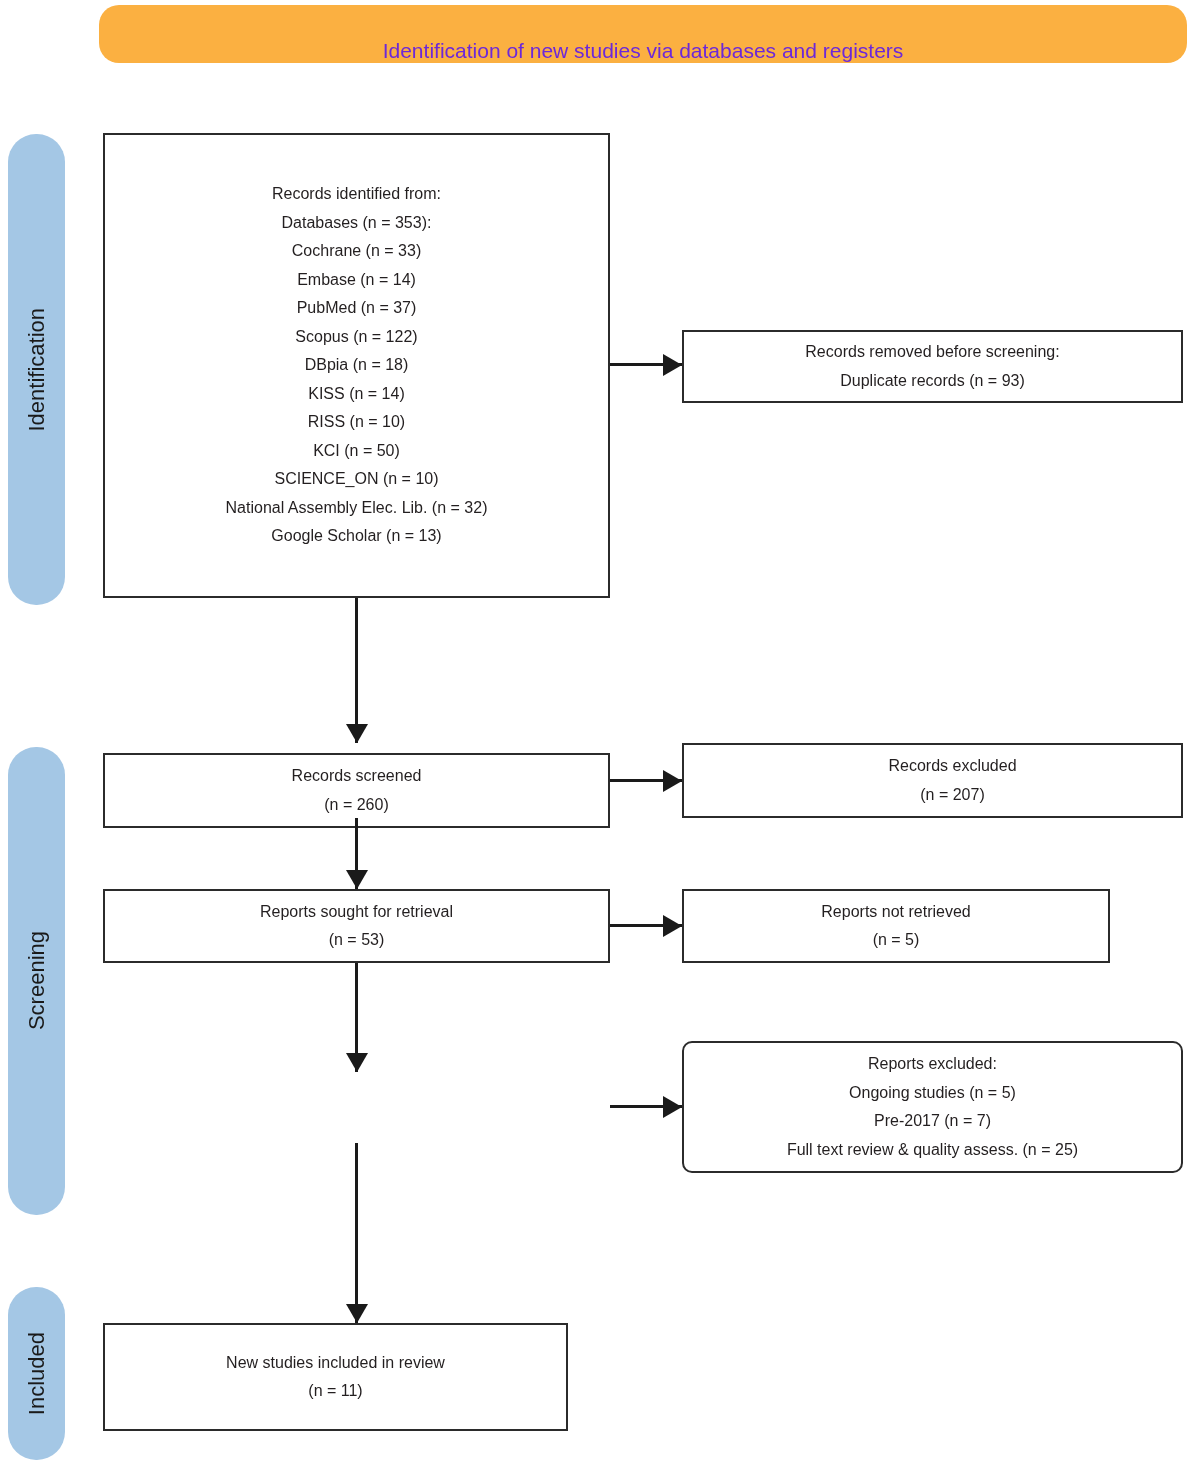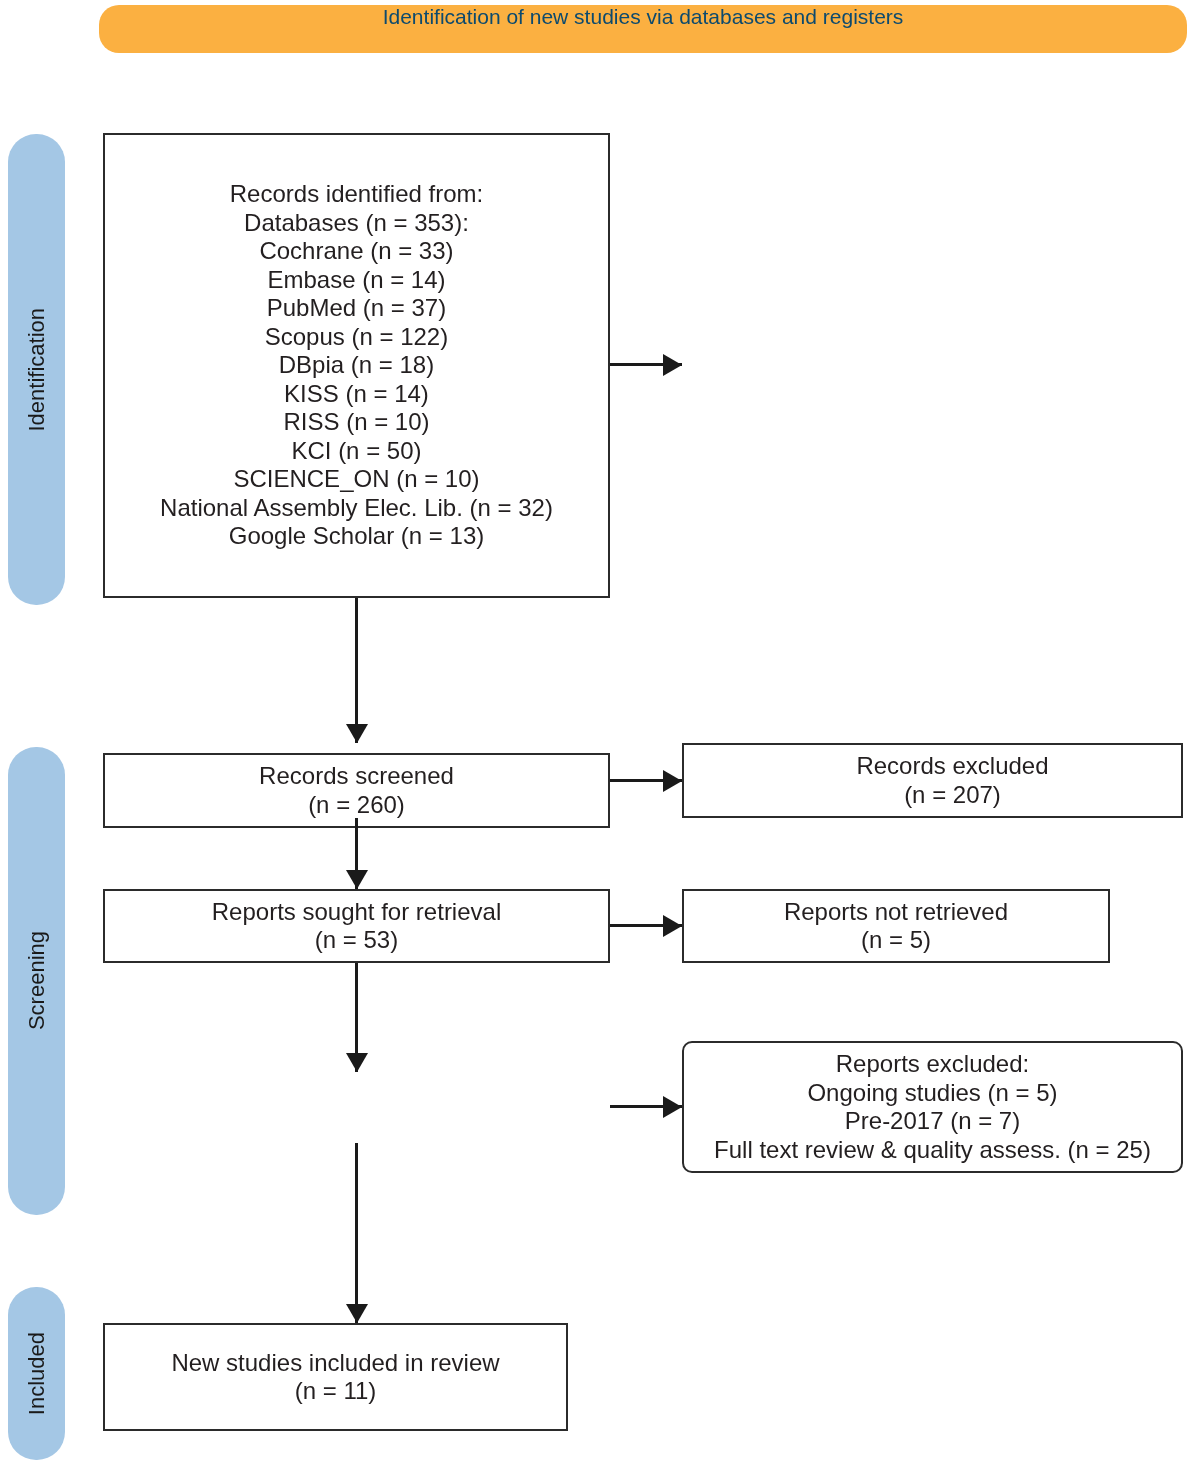--- a/index.html
+++ b/index.html
@@ -15,28 +15,28 @@
     height: 1472px;
     background: #ffffff;
     overflow: hidden;
   }
   
   .banner {
     position: absolute;
     left: 99px;
     top: 5px;
     width: 1088px;
-    height: 48px;
+    height: 58px;
     background: #FBB041;
     border-radius: 20px;
     display: flex;
-    align-items: flex-start;
+    align-items: flex-end;
     justify-content: center;
     font-size: 21px;
-    color: #0c4a6e;
+    color: #6d28d9;
   }
   
   .pill {
     position: absolute;
     left: 8px;
     width: 57px;
     background: #A4C7E5;
     border-radius: 28px;
     display: flex;
     align-items: center;
@@ -59,21 +59,21 @@
     box-sizing: border-box;
     background: #ffffff;
     border: 2.5px solid #2b2b2b;
     display: flex;
     align-items: center;
     justify-content: center;
     text-align: center;
   }
   .fbox .box-text {
     white-space: pre-line;
-    font-size: 24px;
+    font-size: 16px;
     line-height: 28.5px;
     color: #231f20;
   }
   .box-identified   { left: 103px; top: 133px;  width: 507px; height: 465px; }
   .box-removed      { left: 682px; top: 330px;  width: 501px; height: 73px;  }
   .box-screened     { left: 103px; top: 743px;  width: 507px; height: 75px; margin-top: 10px;  }
   .box-excluded     { left: 682px; top: 743px;  width: 501px; height: 75px; padding-left: 40px;  }
   .box-sought       { left: 103px; top: 889px;  width: 507px; height: 74px; text-align: center;  }
   .box-notretrieved { left: 682px; top: 889px;  width: 428px; height: 74px;  }
   .box-assessed     { left: 103px; top: 1072px; width: 507px; height: 71px;  }
@@ -148,20 +148,24 @@
 Scopus (n = 122)
 DBpia (n = 18)
 KISS (n = 14)
 RISS (n = 10)
 KCI (n = 50)
 SCIENCE_ON (n = 10)
 National Assembly Elec. Lib. (n = 32)
 Google Scholar (n = 13)</div>
   </div>
 
+  <div class="fbox box-removed">
+    <div class="box-text">Records removed before screening:
+Duplicate records (n = 93)</div>
+  </div>
 
   <div class="fbox box-screened">
     <div class="box-text">Records screened
 (n = 260)</div>
   </div>
 
   <div class="fbox box-excluded">
     <div class="box-text">Records excluded
 (n = 207)</div>
   </div>

